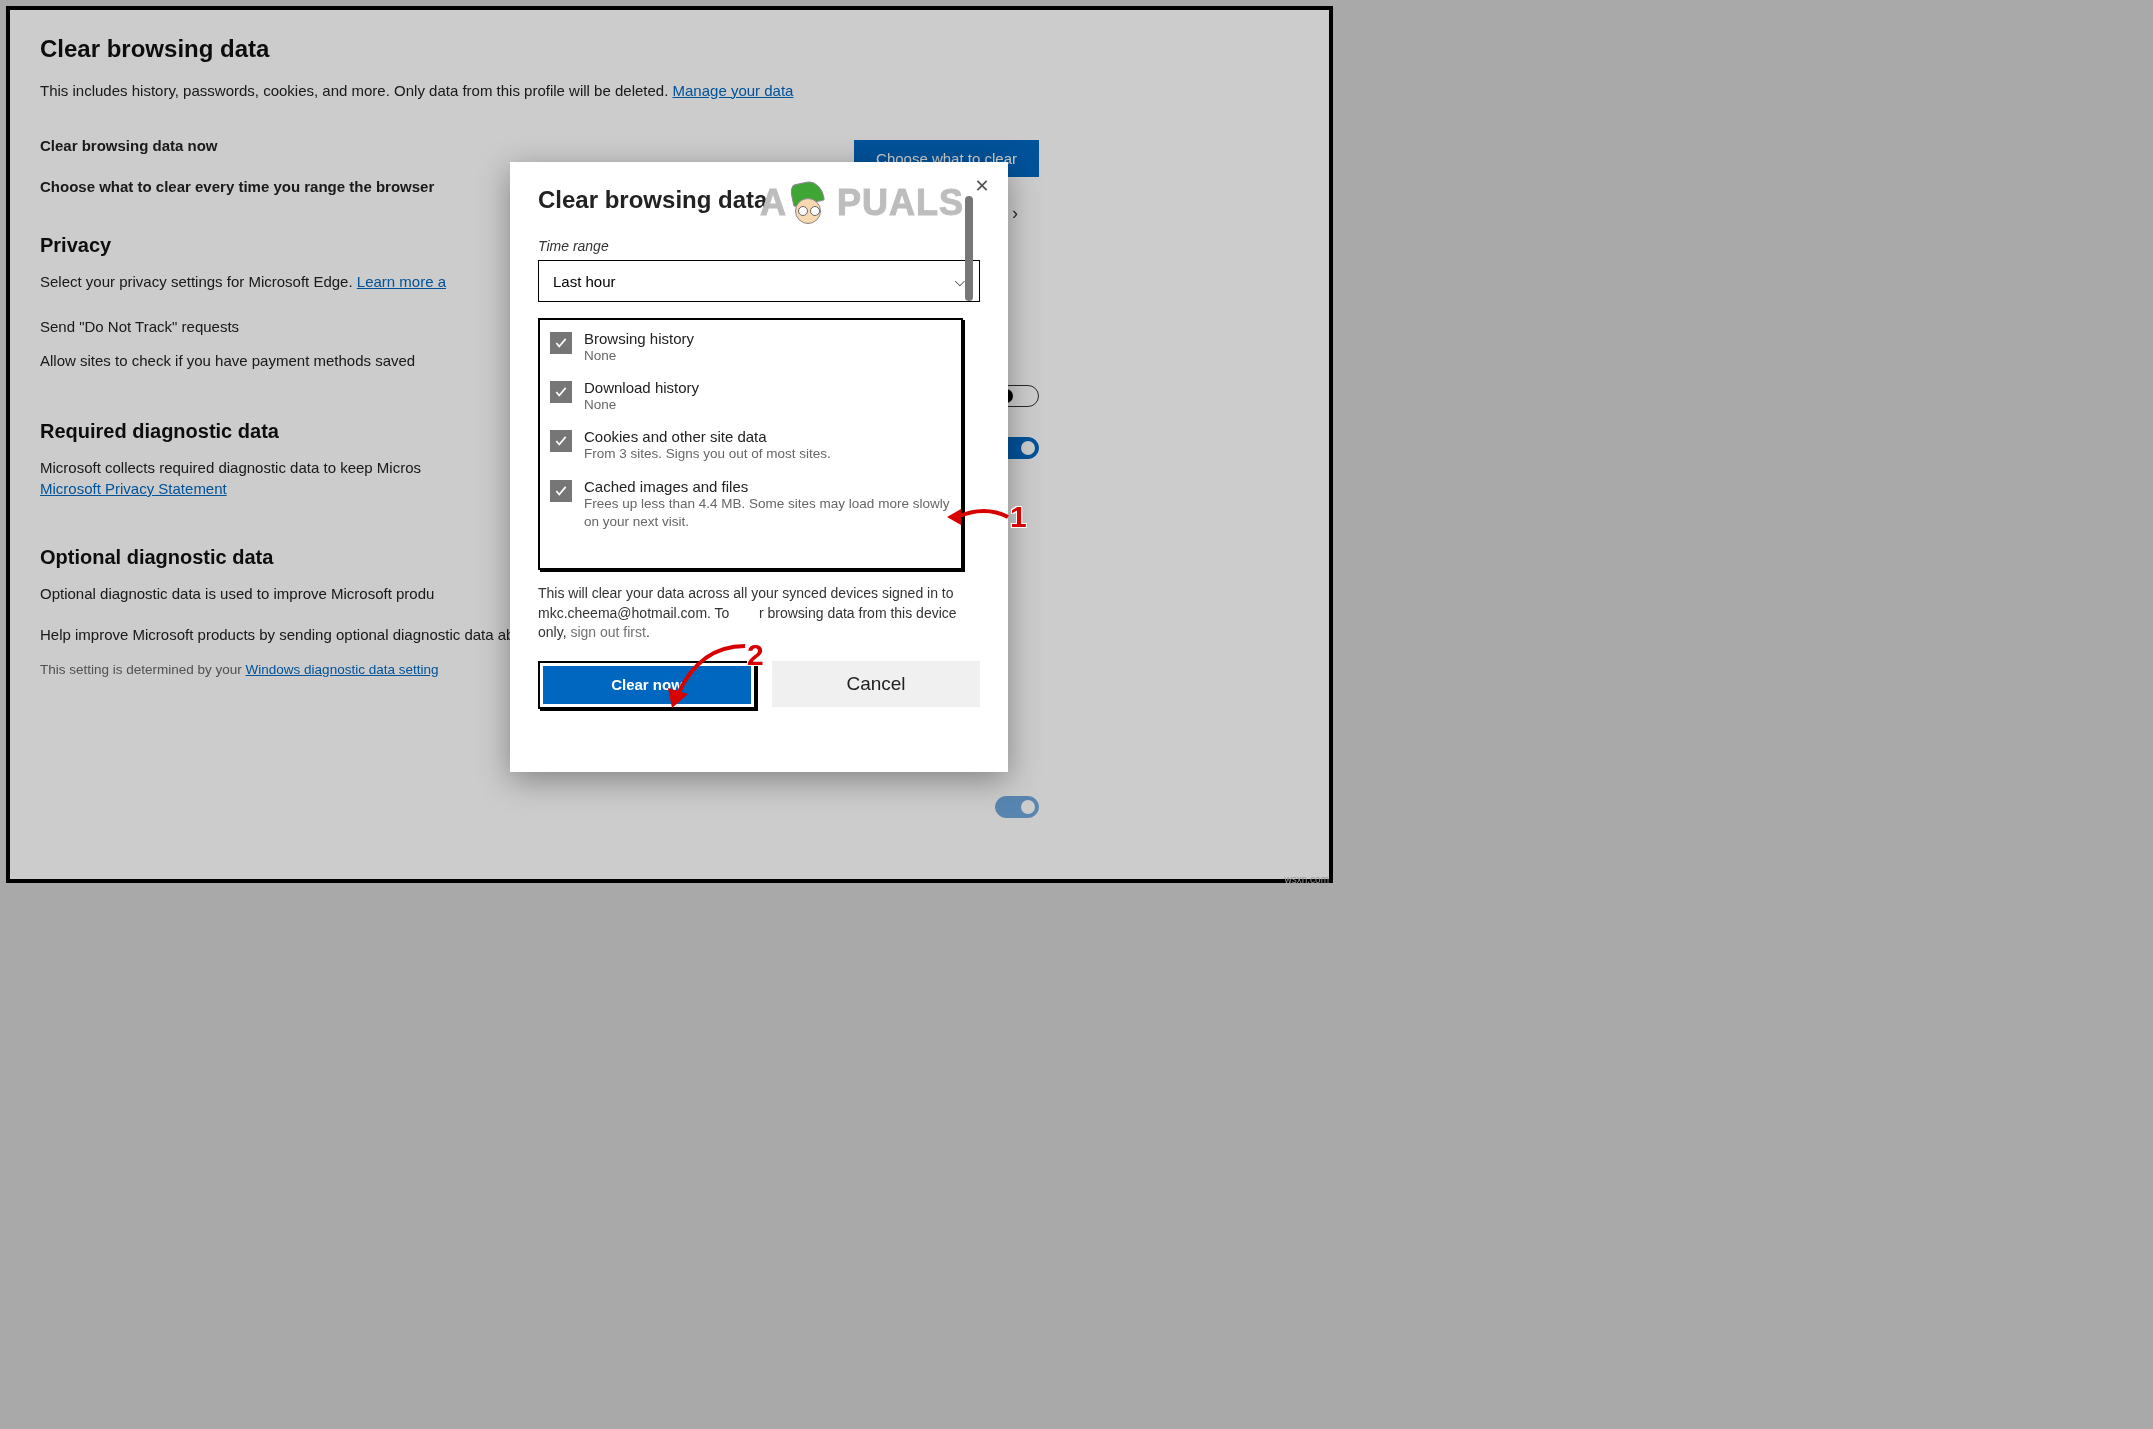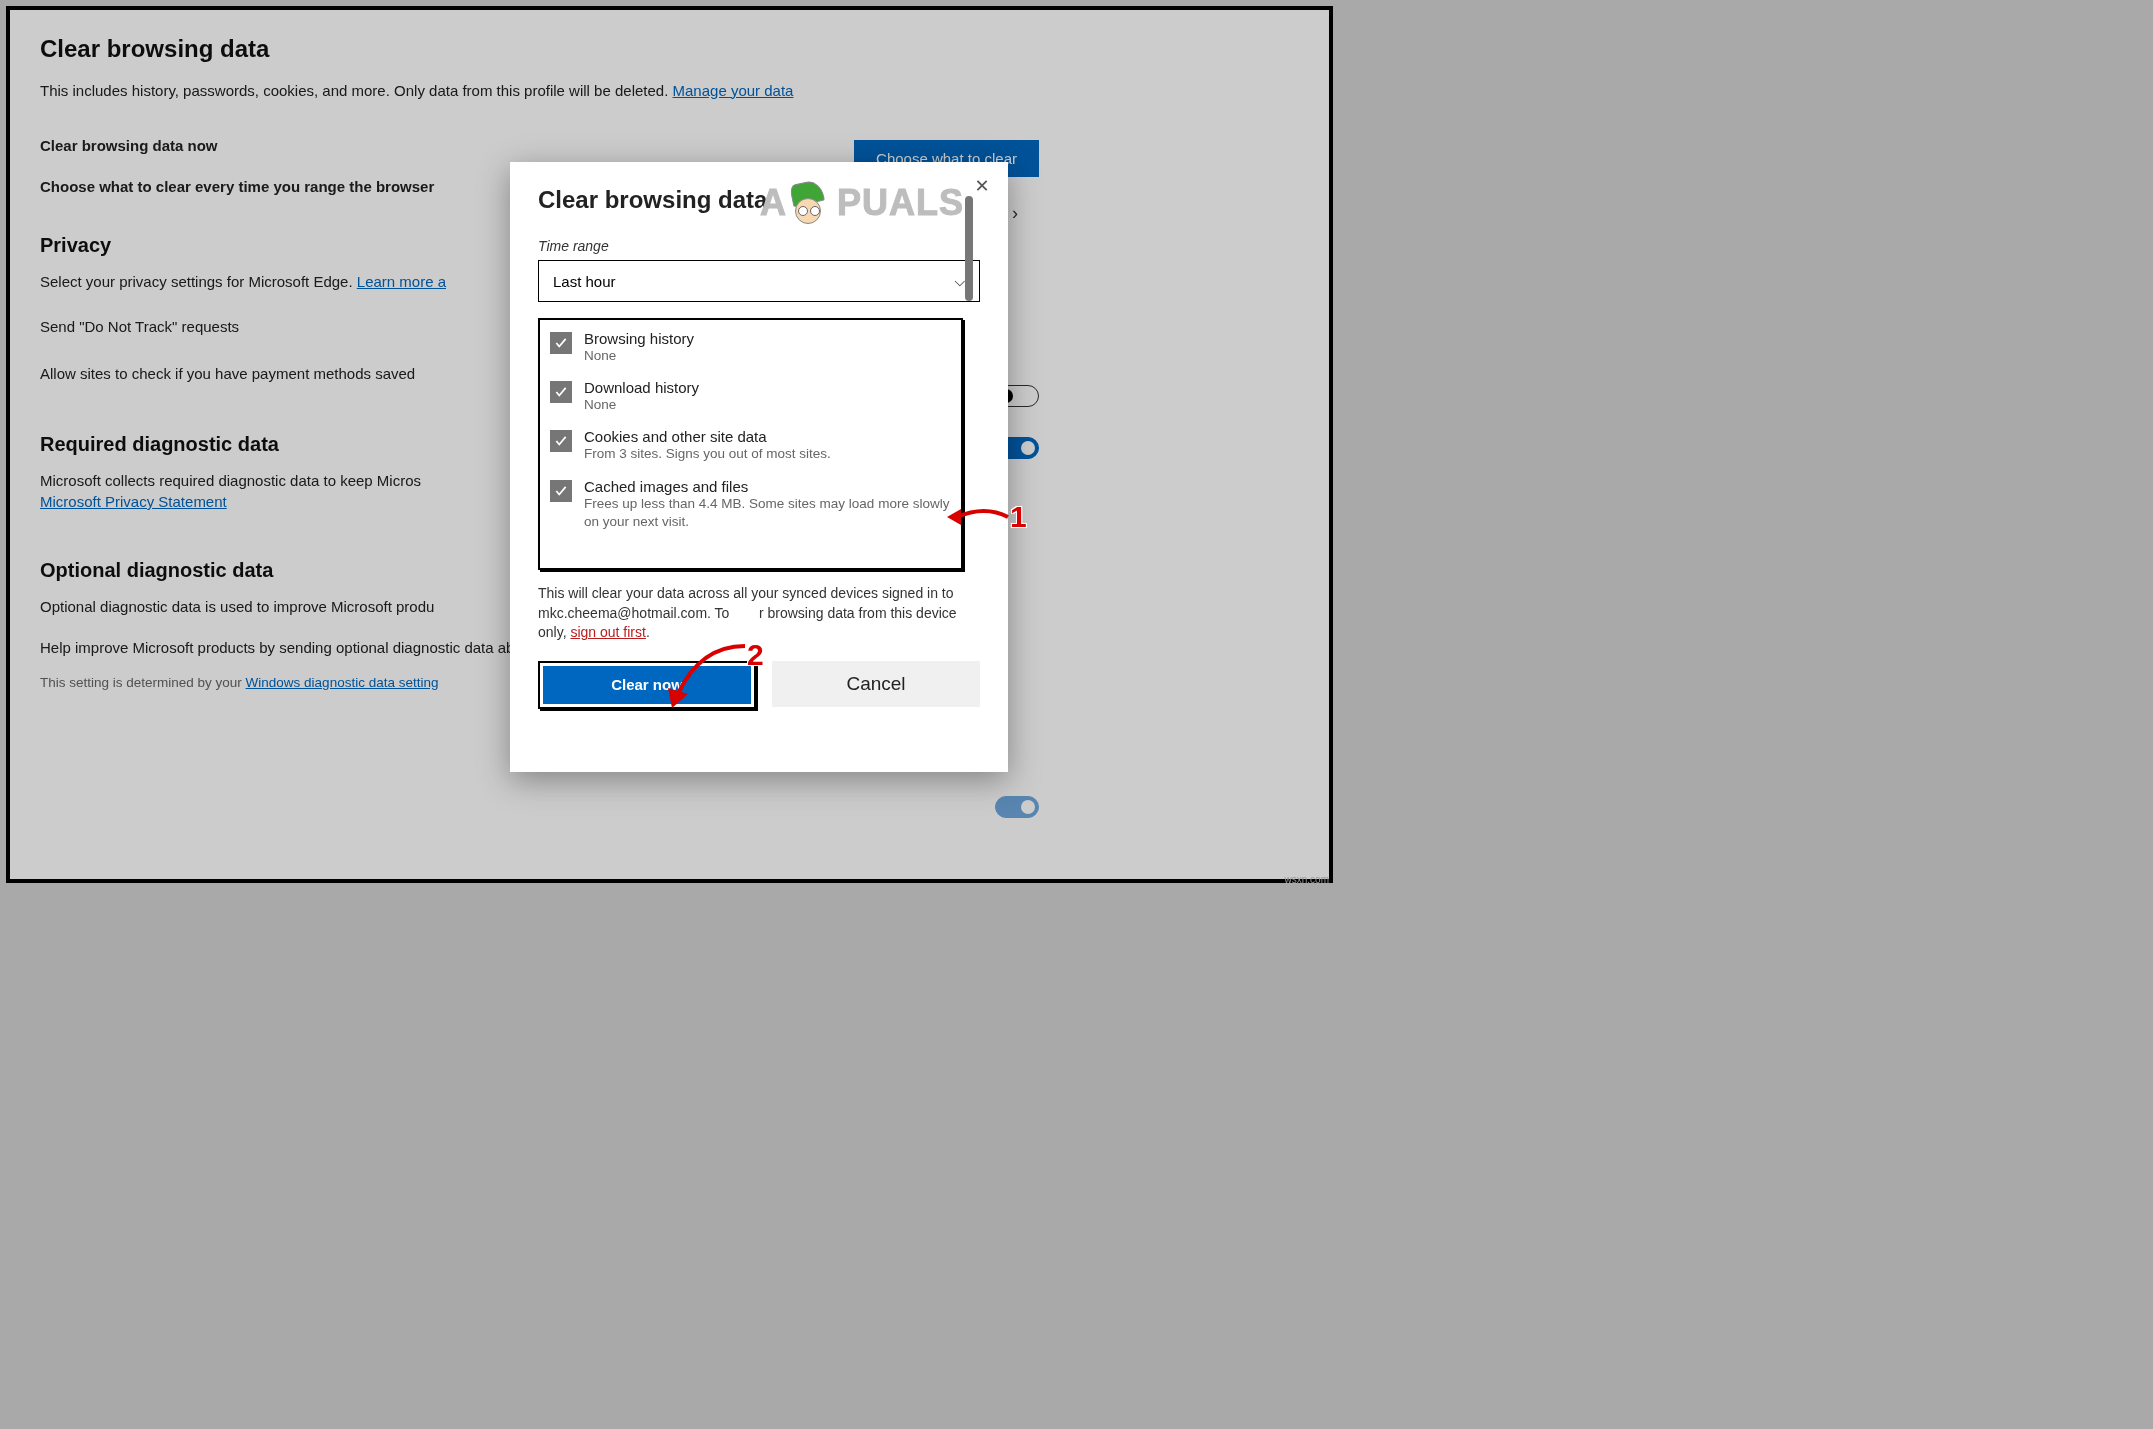--- a/index.html
+++ b/index.html
@@ -191,21 +191,21 @@
     background:#777;
     border-radius:4px;
     z-index:11;
   }
   .d-note {
     margin-top: 14px;
     font-size: 14px;
     color:#333;
     line-height:1.4;
   }
-  .d-note a { color:#b91c1c; text-decoration: underline; }
+  .d-note a { color:#737373; }
   .btn-row {
     margin-top: 18px;
     display:flex;
     gap: 16px;
   }
   .btn-clear-wrap {
     border: 2.5px solid #000;
     box-shadow: 2px 2px 0 #000;
     padding: 3px;
     flex:1;
@@ -334,21 +334,21 @@
     <h3 class="sub-title">Privacy</h3>
     <p class="desc">
       <span>Select your privacy settings for Microsoft Edge. </span><a class="link">Learn more a</a>
     </p>
 
     <div class="row plain" style="margin-top:24px;">
       <span class="label">Send "Do Not Track" requests</span>
     </div>
     <span class="toggle off right-toggle t1"></span>
 
-    <div class="row plain" style="margin-top:26px;">
+    <div class="row plain" style="margin-top:13px;">
       <span class="label">Allow sites to check if you have payment methods saved</span>
     </div>
     <span class="toggle on right-toggle t2"></span>
 
     <h3 class="sub-title" style="margin-top:46px;">Required diagnostic data</h3>
     <p class="desc" style="margin-top:12px;">
       <span>Microsoft collects required diagnostic data to keep Micros</span><br>
       <a class="link">Microsoft Privacy Statement</a>
     </p>
 

